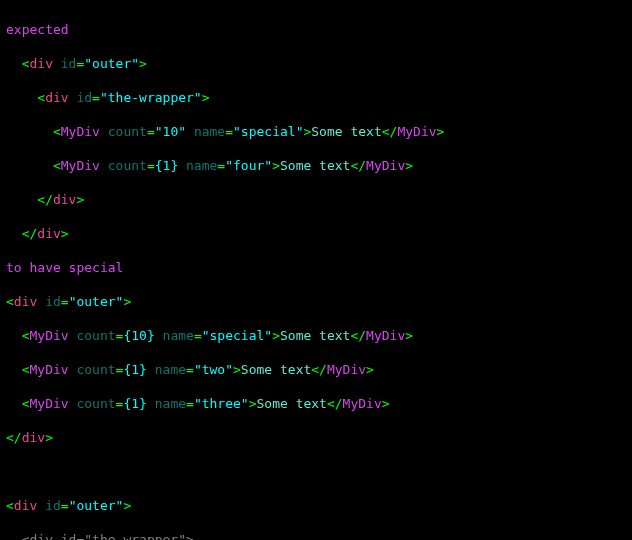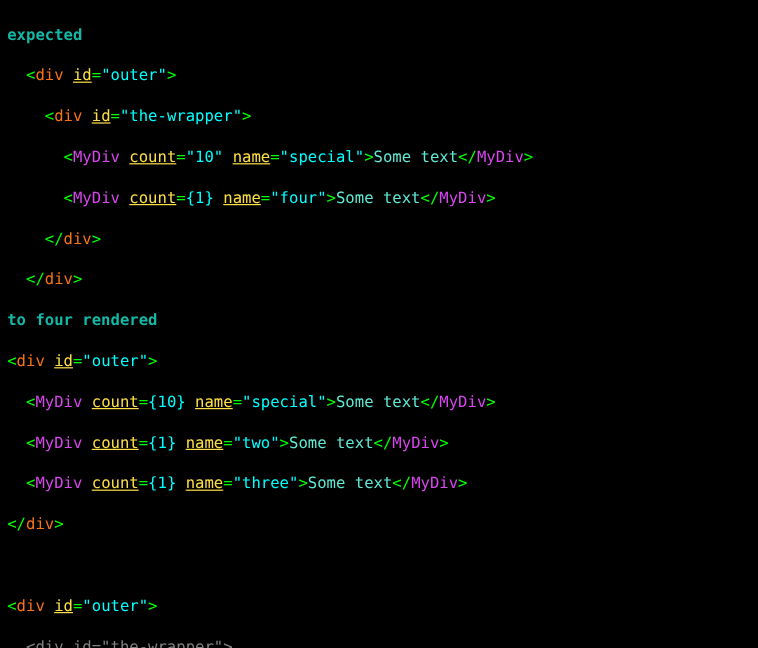--- a/index.html
+++ b/index.html
@@ -7,40 +7,40 @@
     font-family: "Consolas", "Menlo", "Monaco", monospace;
     font-size: 13px;
     line-height: 17px;
     color: #fff;
     margin: 0;
     padding: 4px 6px;
     white-space: pre;
     width: 632px;
     box-sizing: border-box;
   }
-  .r  { color: #14b8a6; font-weight: bold; }   
+  .r  { color: #d946ef; font-weight: normal; }   
   .g  { color: #00ff00; }                      
-  .c  { color: #f97316; }                      
+  .c  { color: #ec4899; }                      
   .m  { color: #d946ef; }                      
-  .y  { color: #fde047; text-decoration: underline; }                      
+  .y  { color: #0f766e; }                      
   .w  { color: #5eead4; }                      
   .s  { color: #00ffff; }                      
   .d  { color: #808080; }    
   .line { display: block; }
 </style>
 </head>
 <body>
 <span class="line"><span class="r">expected</span></span>
 <span class="line"><span class="d">  </span><span class="g">&lt;</span><span class="c">div</span> <span class="y">id</span><span class="g">=</span><span class="s">"outer"</span><span class="g">&gt;</span></span>
 <span class="line"><span class="d">    </span><span class="g">&lt;</span><span class="c">div</span> <span class="y">id</span><span class="g">=</span><span class="s">"the-wrapper"</span><span class="g">&gt;</span></span>
 <span class="line"><span class="d">      </span><span class="g">&lt;</span><span class="m">MyDiv</span> <span class="y">count</span><span class="g">=</span><span class="s">"10"</span> <span class="y">name</span><span class="g">=</span><span class="s">"special"</span><span class="g">&gt;</span><span class="w">Some text</span><span class="g">&lt;/</span><span class="m">MyDiv</span><span class="g">&gt;</span></span>
 <span class="line"><span class="d">      </span><span class="g">&lt;</span><span class="m">MyDiv</span> <span class="y">count</span><span class="g">=</span><span class="s">{1}</span> <span class="y">name</span><span class="g">=</span><span class="s">"four"</span><span class="g">&gt;</span><span class="w">Some text</span><span class="g">&lt;/</span><span class="m">MyDiv</span><span class="g">&gt;</span></span>
 <span class="line"><span class="d">    </span><span class="g">&lt;/</span><span class="c">div</span><span class="g">&gt;</span></span>
 <span class="line"><span class="d">  </span><span class="g">&lt;/</span><span class="c">div</span><span class="g">&gt;</span></span>
-<span class="line"><span class="r">to four rendered</span></span>
+<span class="line"><span class="r">to have special</span></span>
 <span class="line"><span class="g">&lt;</span><span class="c">div</span> <span class="y">id</span><span class="g">=</span><span class="s">"outer"</span><span class="g">&gt;</span></span>
 <span class="line"><span class="d">  </span><span class="g">&lt;</span><span class="m">MyDiv</span> <span class="y">count</span><span class="g">=</span><span class="s">{10}</span> <span class="y">name</span><span class="g">=</span><span class="s">"special"</span><span class="g">&gt;</span><span class="w">Some text</span><span class="g">&lt;/</span><span class="m">MyDiv</span><span class="g">&gt;</span></span>
 <span class="line"><span class="d">  </span><span class="g">&lt;</span><span class="m">MyDiv</span> <span class="y">count</span><span class="g">=</span><span class="s">{1}</span> <span class="y">name</span><span class="g">=</span><span class="s">"two"</span><span class="g">&gt;</span><span class="w">Some text</span><span class="g">&lt;/</span><span class="m">MyDiv</span><span class="g">&gt;</span></span>
 <span class="line"><span class="d">  </span><span class="g">&lt;</span><span class="m">MyDiv</span> <span class="y">count</span><span class="g">=</span><span class="s">{1}</span> <span class="y">name</span><span class="g">=</span><span class="s">"three"</span><span class="g">&gt;</span><span class="w">Some text</span><span class="g">&lt;/</span><span class="m">MyDiv</span><span class="g">&gt;</span></span>
 <span class="line"><span class="g">&lt;/</span><span class="c">div</span><span class="g">&gt;</span></span>
 <span class="line"> </span>
 <span class="line"><span class="g">&lt;</span><span class="c">div</span> <span class="y">id</span><span class="g">=</span><span class="s">"outer"</span><span class="g">&gt;</span></span>
 <span class="line"><span class="d">  &lt;div id="the-wrapper"&gt;</span></span>
 
 

